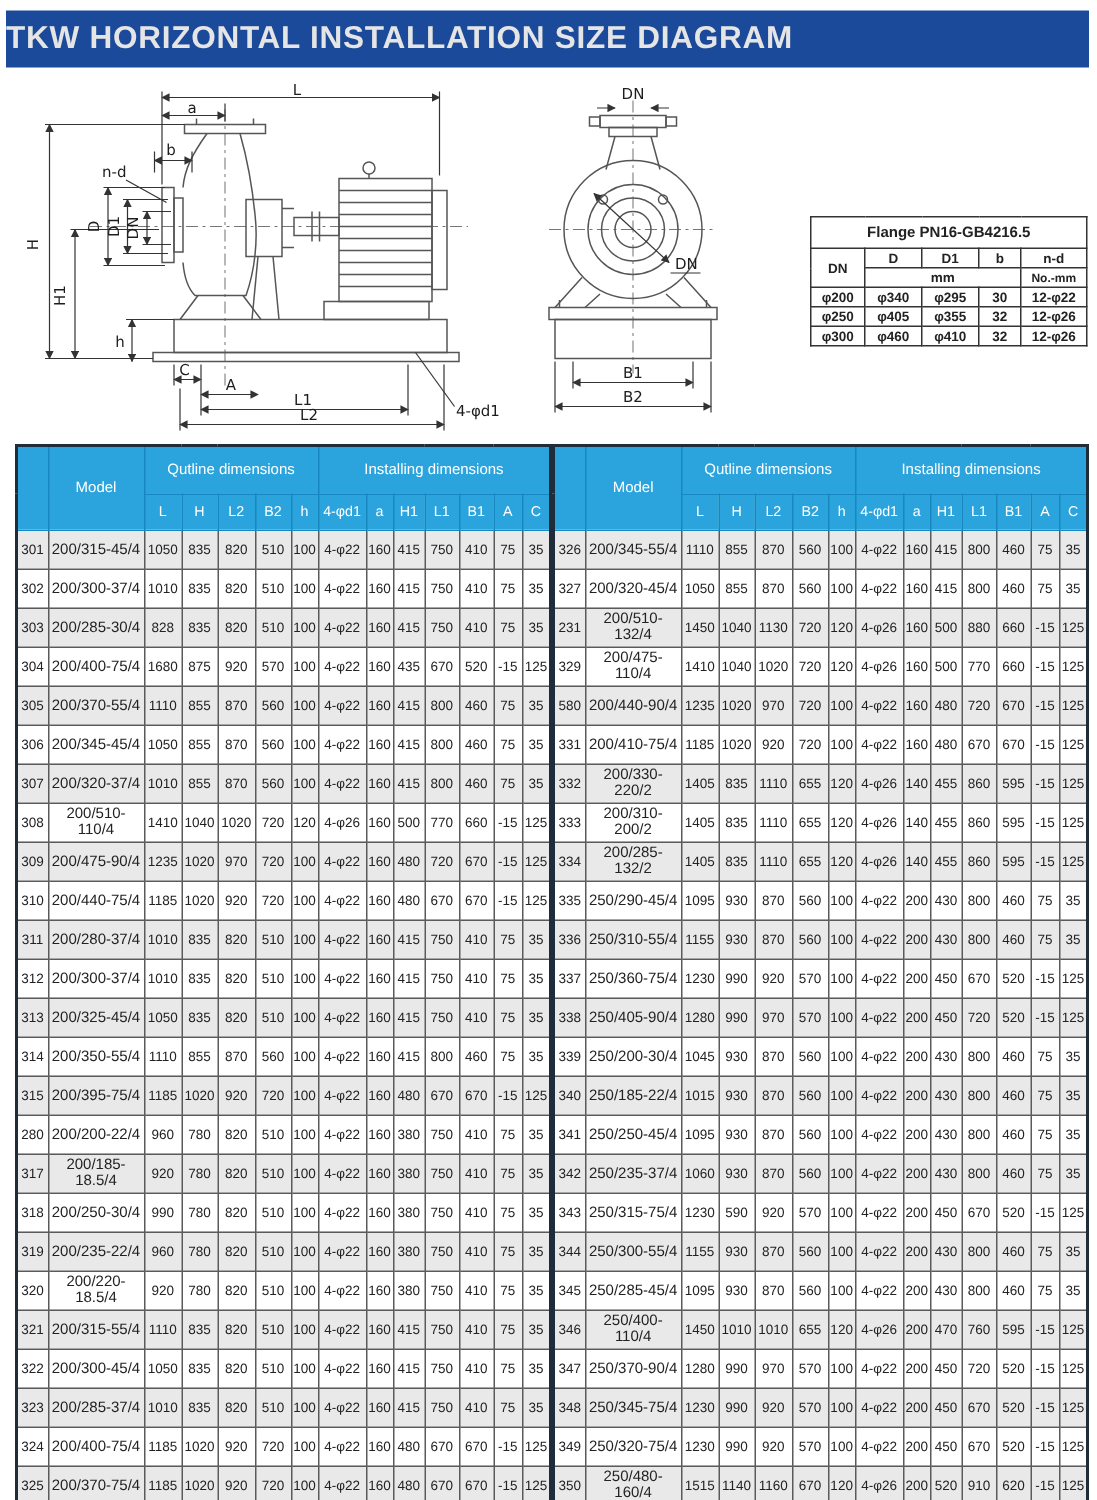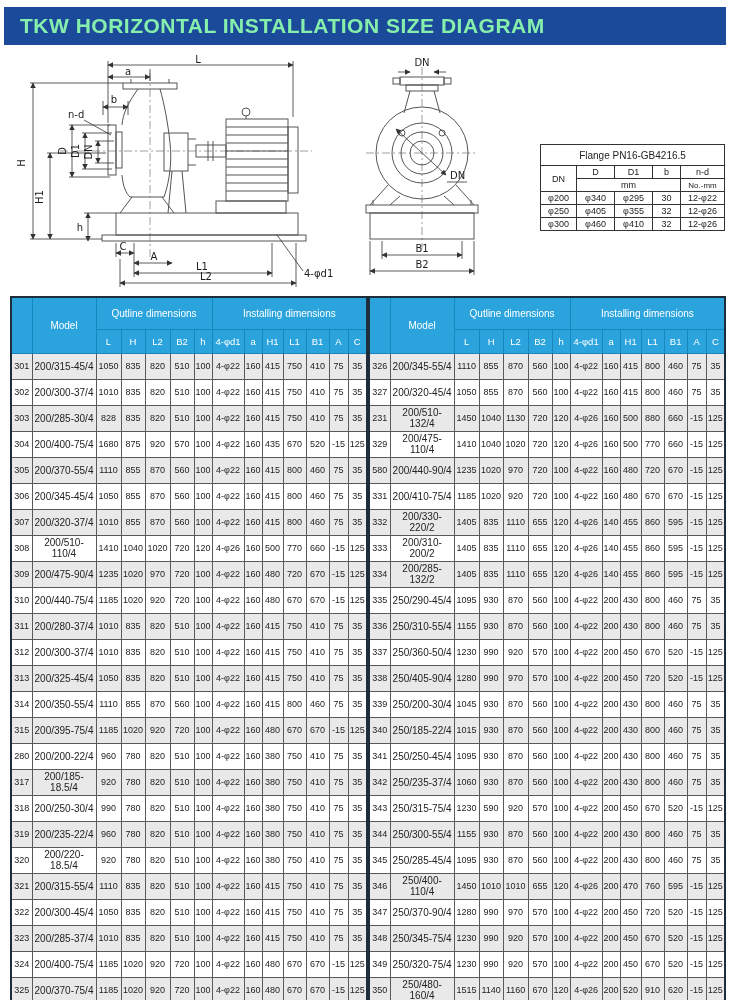--- a/index.html
+++ b/index.html
@@ -1,34 +1,34 @@
 <!DOCTYPE html>
 <html><head>
 <meta charset="utf-8">
 <style>
   html,body { margin:0; padding:0; background:#ffffff; }
   .page { position:relative; width:731px; height:1000px; background:#ffffff; overflow:hidden;
           font-family:"Liberation Sans", sans-serif; }
 
   
   .banner { position:absolute; left:4px; top:7px; width:722px; height:38px;
-            background:#1b4a9a; color:#86efac; font-weight:bold; font-size:21px;
-            line-height:38px; padding-left:16px; box-sizing:border-box; letter-spacing:.5px; }
+            background:#1b4a9a; color:#e5e5e5; font-weight:bold; font-size:21px;
+            line-height:38px; padding-left:0; box-sizing:border-box; letter-spacing:.5px; }
 
   
   .diagrams { position:absolute; left:0; top:48px; width:731px; height:248px; }
   svg text { font-family:"DejaVu Sans", sans-serif; font-size:10px; fill:#1d1d1d; }
   .dim  { stroke:#333; stroke-width:.8; fill:none; }
   .body { stroke:#555; stroke-width:1; fill:none; }
   .cl   { stroke:#777; stroke-width:.7; fill:none; stroke-dasharray:8 3 2 3; }
 
   
   .flange { position:absolute; left:540px; top:96px; width:184px; border-collapse:collapse;
             font-size:9px; color:#222; background:#fff; table-layout:fixed; }
-  .flange th, .flange td { border:1px solid #333; text-align:center; padding:1px 0; font-weight:normal; }
+  .flange th, .flange td { border:1px solid #333; text-align:center; padding:1px 0; font-weight:bold; }
   .flange .ttl { font-size:10px; height:18px; }
   .flange .sm { font-size:8px; }
 
   
   .tables { position:absolute; left:10px; top:296px; width:711px; height:700px; display:flex; }
   table.dim-table { border-collapse:collapse; table-layout:fixed; width:355.5px; height:700px;
                     font-size:9px; color:#222; border:2px solid #1f2c3a; }
   table.dim-table th { background:#2ba4dd; color:#ffffff; font-weight:normal;
                        border:1px solid #1787bf; font-size:9.5px; padding:0;margin-top:32px; }
   table.dim-table thead tr:first-child { height:32px; }
@@ -879,21 +879,21 @@
             <td>4-φ22</td>
             <td>200</td>
             <td>430</td>
             <td>800</td>
             <td>460</td>
             <td>75</td>
             <td>35</td>
           </tr>
           <tr>
             <td>337</td>
-            <td class="model">250/360-50/4</td>
+            <td class="model">250/360-75/4</td>
             <td>1230</td>
             <td>990</td>
             <td>920</td>
             <td>570</td>
             <td>100</td>
             <td>4-φ22</td>
             <td>200</td>
             <td>450</td>
             <td>670</td>
             <td>520</td>

